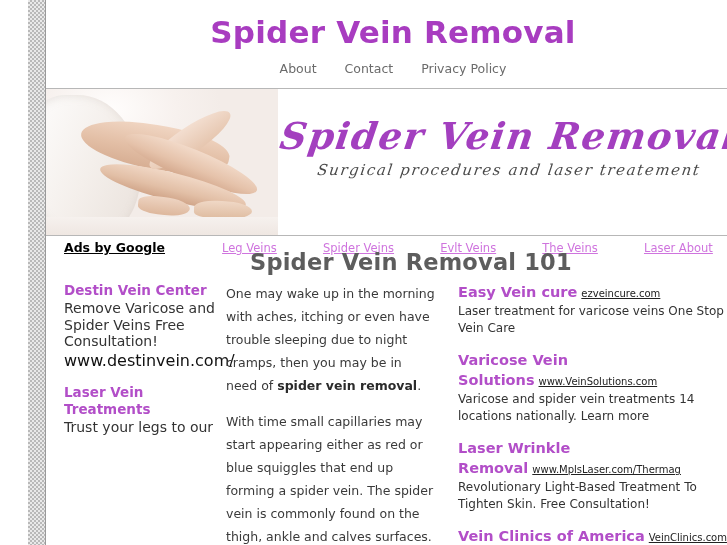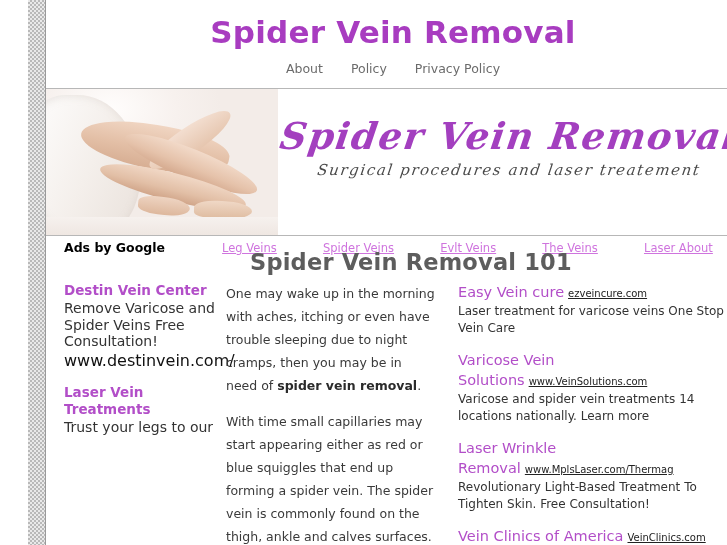--- a/index.html
+++ b/index.html
@@ -194,20 +194,21 @@
   }
   .adstrip-row {
     display: flex;
     align-items: baseline;
     padding-left: 18px;
   }
   .ads-by-google {
     font-size: 12.5px;
     font-weight: bold;
     color: #000000;
+    text-decoration: underline;
     white-space: nowrap;
   }
   .adstrip-links {
     flex: 1;
     display: flex;
     justify-content: space-around;
     padding-left: 34px;
     padding-right: 4px;
   }
   .adstrip-links a {
@@ -307,21 +308,21 @@
     font-size: 12.5px;
     line-height: 23px;
     color: #3a3a3a;
   }
   .body-text strong { font-weight: bold; color: #2b2b2b; }
 
   
   .ad-wide { margin-bottom: 13px; }
   .ad-wide .ad-head {
     font-size: 14.5px;
-    font-weight: normal;
+    font-weight: bold;
     color: #b24ec8;
     text-decoration: none;
     line-height: 19px;
   }
   .ad-wide .ad-dom {
     font-size: 10px;
     color: #222222;
     text-decoration: underline;
     margin-left: 4px;
     white-space: nowrap;
@@ -340,21 +341,21 @@
 
   <div class="side-strip left"></div>
   <div class="side-strip right"></div>
 
   <div class="content">
 
     <div class="masthead">
       <h1 class="site-title">Spider Vein Removal</h1>
       <div class="topnav">
         <a href="#">About</a>
-        <a href="#">Policy</a>
+        <a href="#">Contact</a>
         <a href="#">Privacy Policy</a>
       </div>
     </div>
 
     <div class="hero">
       <div class="hero-photo">
         <div class="bg"></div>
         <div class="towel"></div>
         <div class="thigh"></div>
         <div class="calf"></div>

